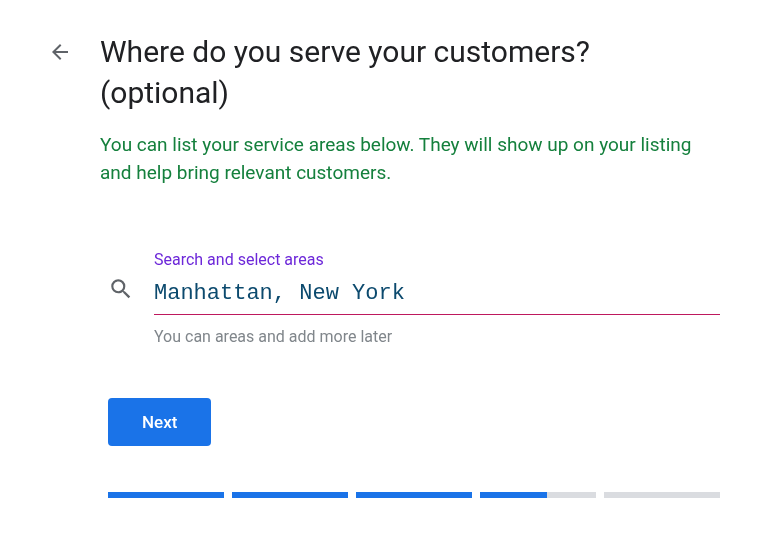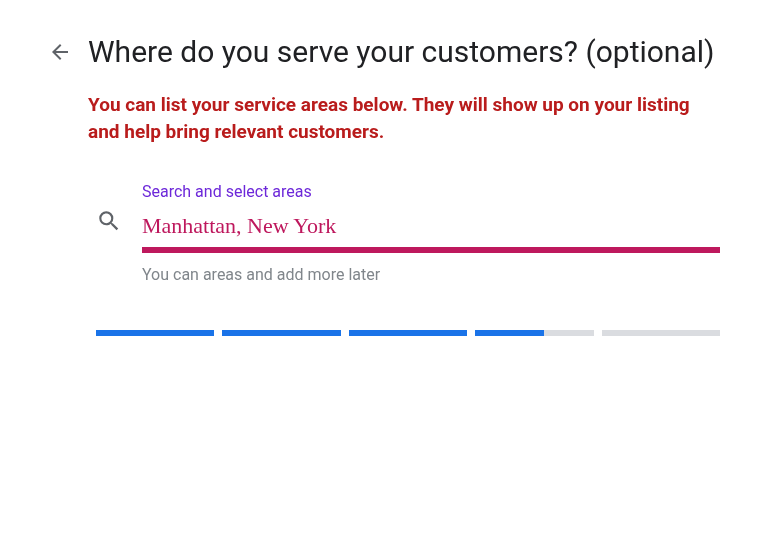--- a/index.html
+++ b/index.html
@@ -9,21 +9,21 @@
       width: 768px;
       height: 540px;
       overflow: hidden;
     }
     .container {
       padding: 32px 48px 0 48px;
     }
     .header-row {
       display: flex;
       align-items: flex-start;
-      gap: 16px;
+      gap: 28px;
     }
     .back-arrow {
       flex-shrink: 0;
       width: 24px;
       height: 24px;
       margin-top: 8px;
       cursor: pointer;
       color: #5f6368;
     }
     .back-arrow svg { display: block; }
@@ -33,23 +33,23 @@
     .title {
       font-size: 30px;
       line-height: 1.35;
       color: #202124;
       font-weight: 400;
       margin-bottom: 18px;
     }
     .subtitle {
       font-size: 19px;
       line-height: 1.45;
-      color: #b91c1c;
-      font-weight: 700;
-      margin-bottom: 36px;
+      color: #15803d;
+      font-weight: 400;
+      margin-bottom: 64px;
     }
     .search-section {
       display: flex;
       align-items: flex-start;
       gap: 20px;
       margin-left: 8px;
     }
     .search-icon {
       flex-shrink: 0;
       width: 26px;
@@ -62,25 +62,25 @@
       flex: 1;
     }
     .field-label {
       font-size: 16px;
       color: #6d28d9;
       margin-bottom: 8px;
     }
     .field-input {
       width: 100%;
       border: none;
-      border-bottom: 6px solid #be185d;
+      border-bottom: 1px solid #be185d;
       font-size: 22px;
-      color: #be185d;
+      color: #0c4a6e;
       padding: 4px 0 8px 0;
-      font-family: Liberation Serif, serif;
+      font-family: Liberation Mono, monospace;
       outline: none;
       background: transparent;
     }
     .field-hint {
       font-size: 16px;
       color: #80868b;
       margin-top: 12px;
     }
     .actions {
       margin-top: 52px;
@@ -140,20 +140,23 @@
             <path d="M15.5 14h-.79l-.28-.27A6.471 6.471 0 0 0 16 9.5 6.5 6.5 0 1 0 9.5 16c1.61 0 3.09-.59 4.23-1.57l.27.28v.79l5 4.99L20.49 19l-4.99-5zm-6 0C7.01 14 5 11.99 5 9.5S7.01 5 9.5 5 14 7.01 14 9.5 11.99 14 9.5 14z"></path>
           </svg>
         </div>
         <div class="search-field-wrap">
           <div class="field-label">Search and select areas</div>
           <input class="field-input" type="text" value="Manhattan, New York" style="">
           <div class="field-hint">You can areas and add more later</div>
         </div>
       </div>
 
+      <div class="actions">
+        <button class="next-button">Next</button>
+      </div>
 
       <div class="progress">
         <div class="progress-seg full"></div>
         <div class="progress-seg full"></div>
         <div class="progress-seg full"></div>
         <div class="progress-seg partial"></div>
         <div class="progress-seg"></div>
       </div>
     </div>
   </div>

